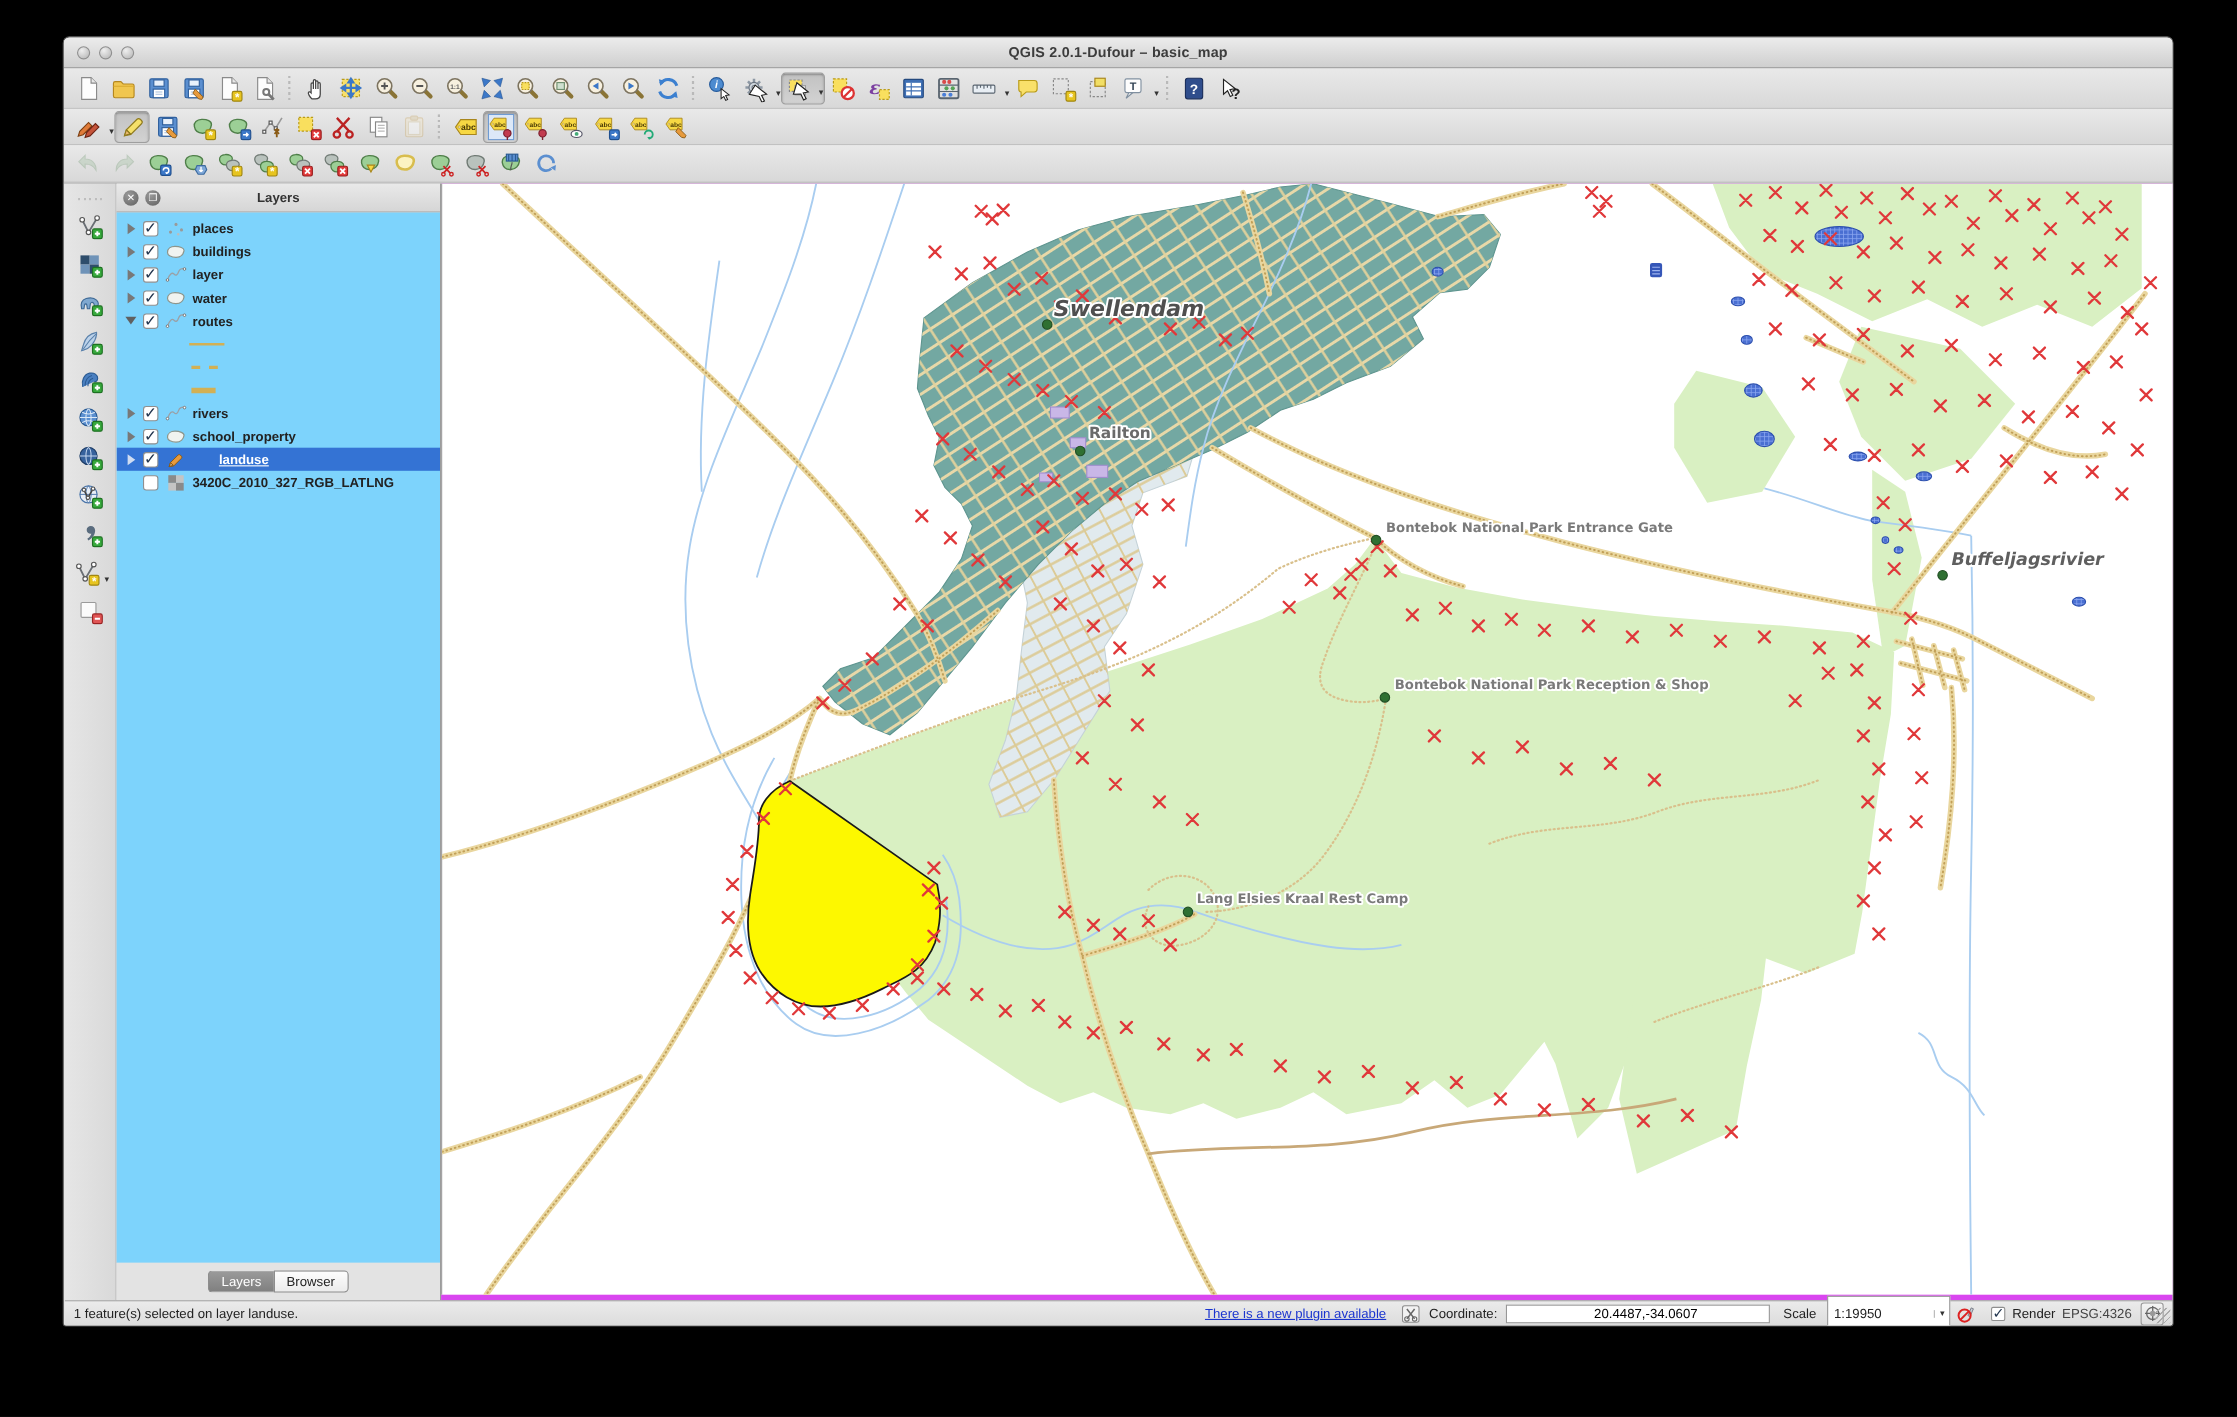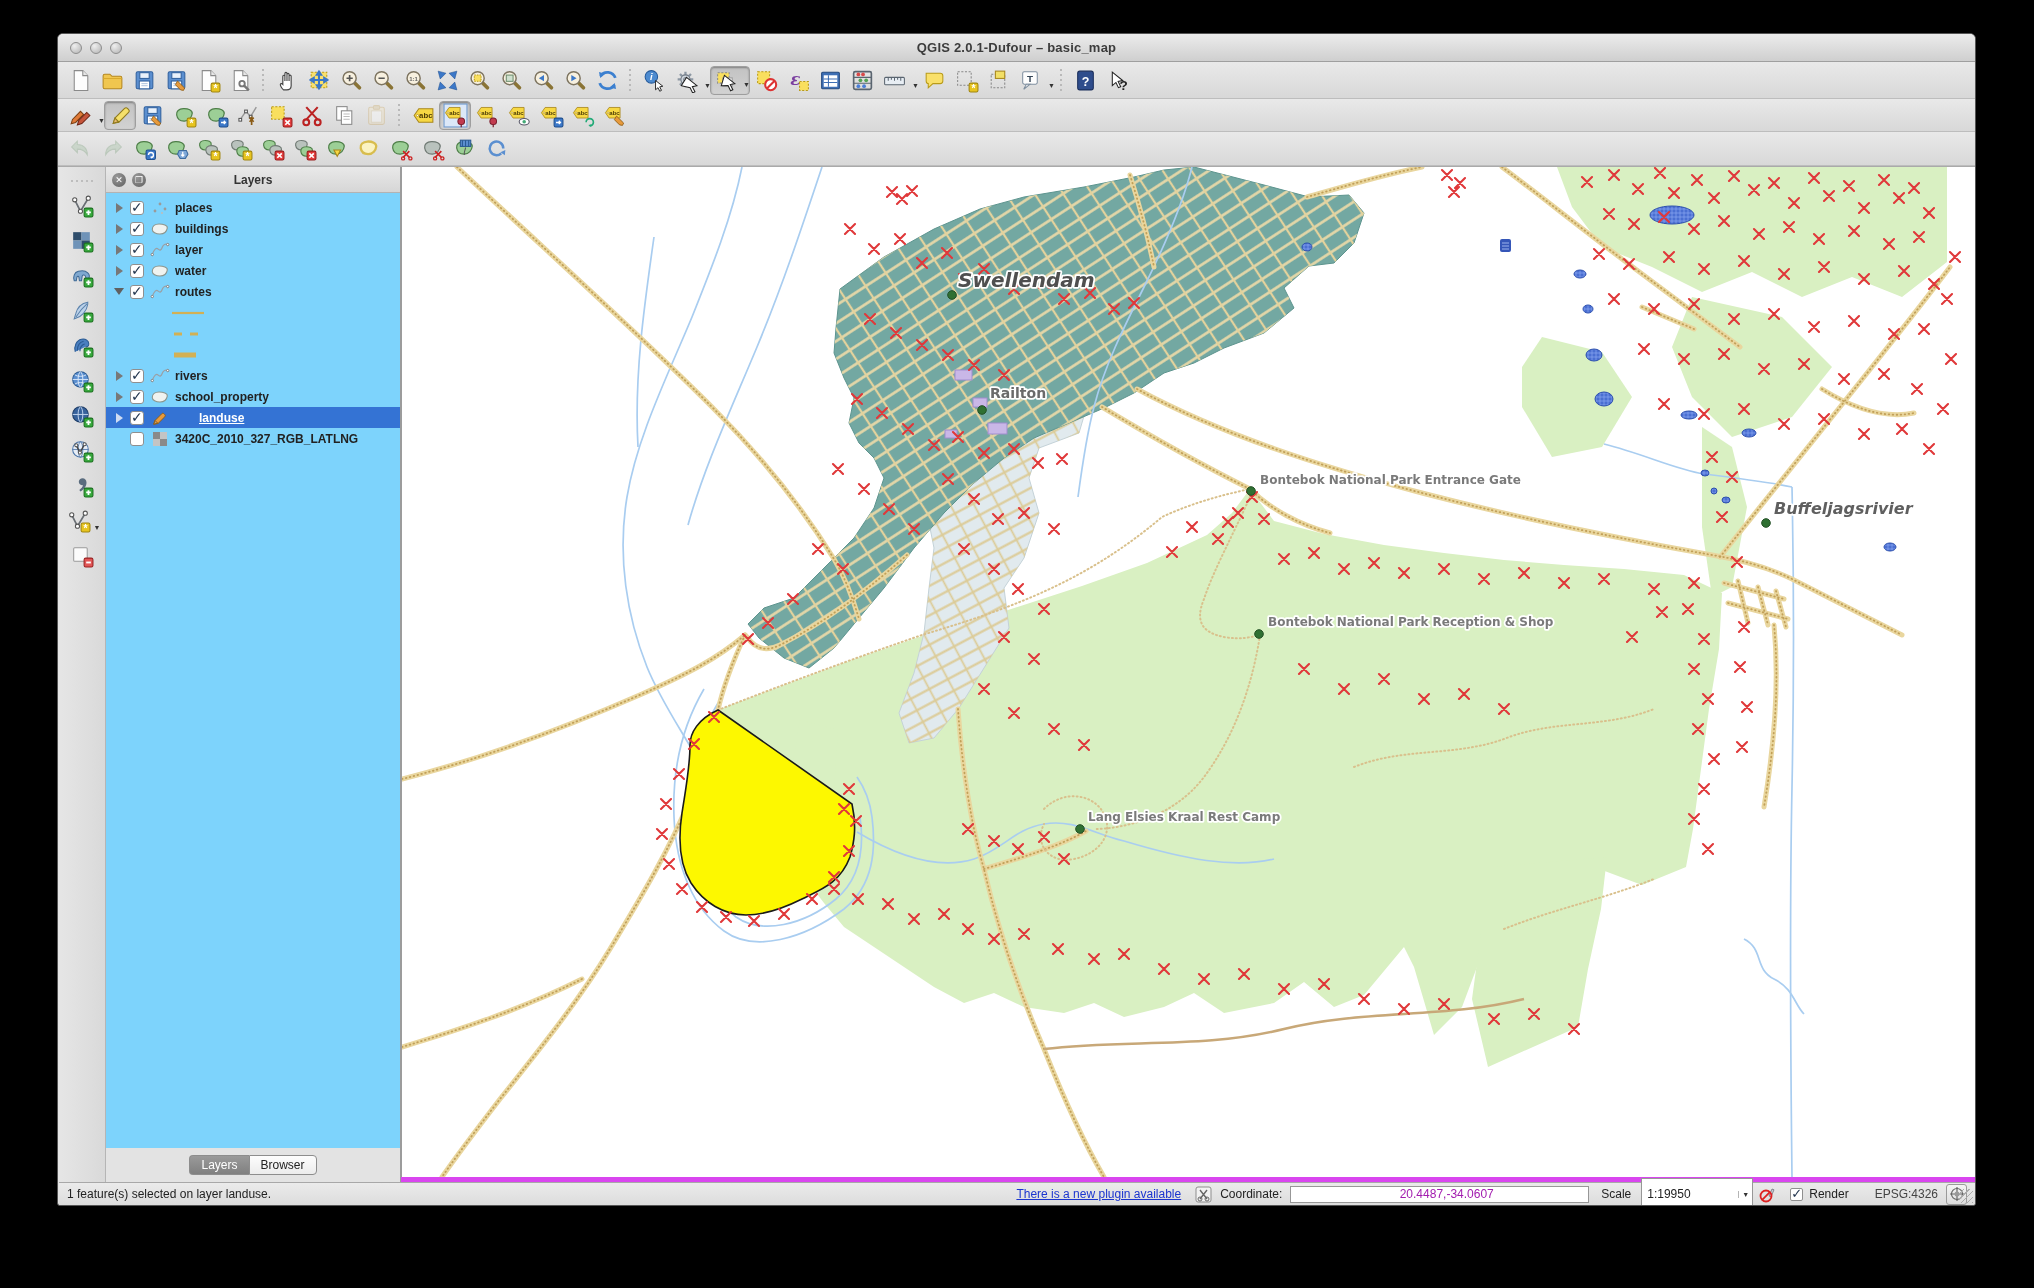--- a/index.html
+++ b/index.html
@@ -64,33 +64,33 @@
   
   .mapwrap{flex:1;background:#d946ef;position:relative;}
   .mapcanvas{position:absolute;left:0;top:0;width:1576px;height:1010px;background:#fff;border-left:1px solid #9c9c9c;}
   
   .statusbar{position:absolute;left:1px;right:0;bottom:0;height:23px;background:linear-gradient(#ebebeb,#dcdcdc);
     border-top:1px solid #a8a8a8;display:flex;align-items:center;font-size:12px;color:#222;padding:0 8px;}
   .sbmsg{flex:0 0 auto;}
   .sbspacer{flex:1;}
   .sblink{color:#1b35cf;text-decoration:underline;margin-right:8px;}
   .sbico{margin:0 6px;display:flex;align-items:center;}
-  .coordbox{width:299px;height:17px;border:1px solid #979797;background:#fff;font-size:12px;text-align:center;
-    margin:0 10px 0 6px;font-family:"Liberation Sans",sans-serif;color:#a21caf;padding-left:16px;}
+  .coordbox{width:240px;height:17px;border:1px solid #979797;background:#fff;font-size:12px;text-align:center;
+    margin:0 10px 0 6px;font-family:"Liberation Sans",sans-serif;color:#000000;padding-left:16px;}
   .scalebox{width:112px;height:32px;border:1px solid #979797;background:#fff;display:flex;align-items:center;margin-left:8px;}
   .scalebox .val{flex:1;padding-left:5px;font-size:12px;}
   .scalebox .arr{width:14px;border-left:1px solid #b5b5b5;font-size:7px;text-align:center;color:#333;}
   .rchk{width:13px;height:13px;border:1px solid #8f8f8f;border-radius:2px;background:#fff;position:relative;margin:0 4px 0 8px;}
   .rchk:after{content:"✓";position:absolute;left:0;top:-3px;font-size:13px;font-weight:bold;color:#23364f;}
   .crsbtn{width:21px;height:21px;border:1px solid #9a9a9a;border-radius:3px;background:linear-gradient(#f4f4f4,#ddd);
     display:flex;align-items:center;justify-content:center;margin-left:8px;}
   .grip{position:absolute;right:2px;bottom:2px;width:14px;height:14px;
     background:repeating-linear-gradient(135deg,transparent 0 3px,#aaa 3px 4px);}
   .sbtext{margin:0 2px;}
-  .epsg{color:#444;margin-left:24px;}
+  .epsg{color:#444;margin-left:4px;}
   
   text.mlbl{stroke:#fff;stroke-width:3.5px;paint-order:stroke;stroke-linejoin:round;font-family:"DejaVu Sans",sans-serif;}
   text.lbl-city{font-size:20px;font-style:italic;font-weight:bold;fill:#4f4f4f;}
   text.lbl-city2{font-size:16px;font-style:italic;font-weight:bold;fill:#5f5f5f;}
   text.lbl-town{font-size:14px;font-weight:bold;fill:#6a6a6a;}
   text.lbl-poi{font-size:12px;font-weight:bold;fill:#7a7a7a;}
 </style>
 </head>
 <body>
 

